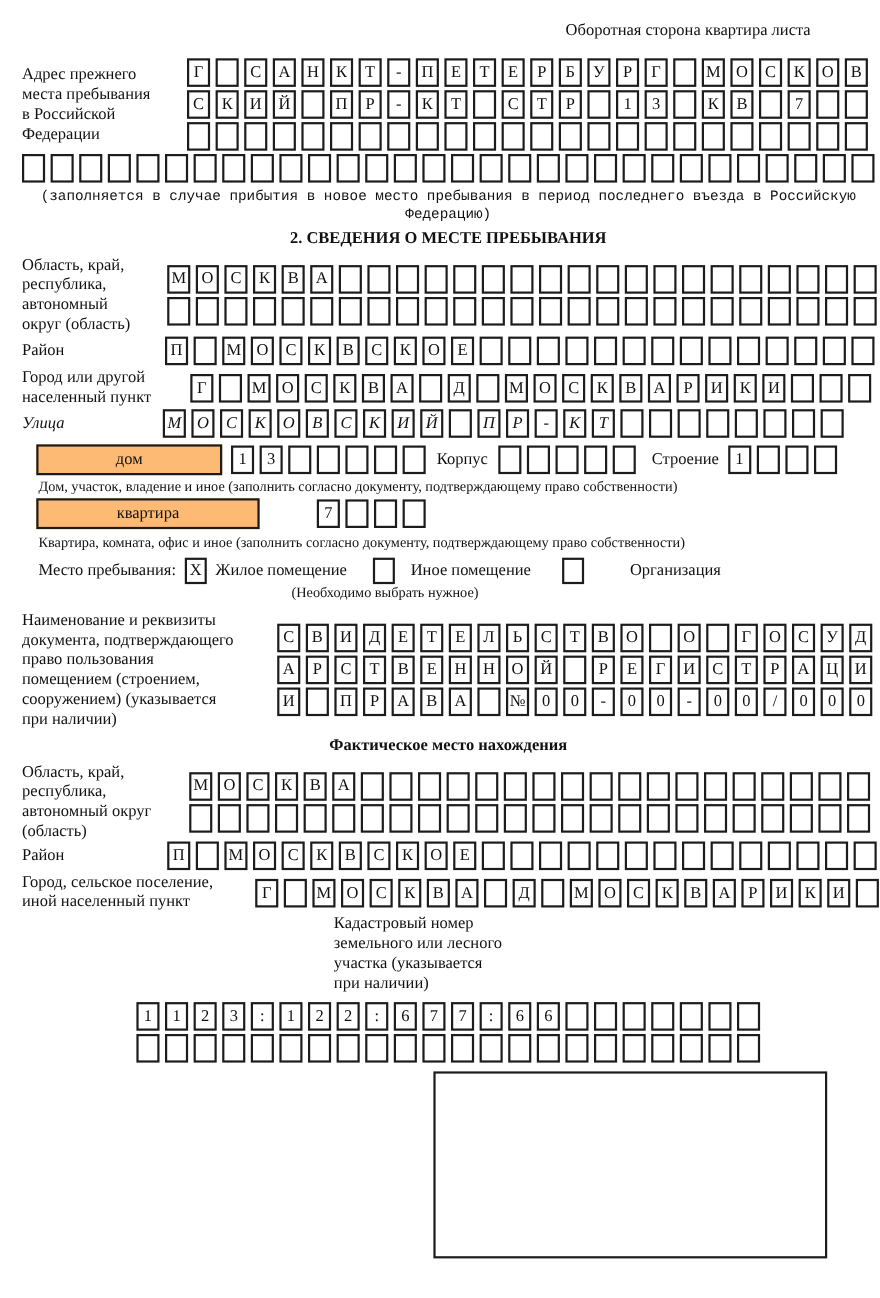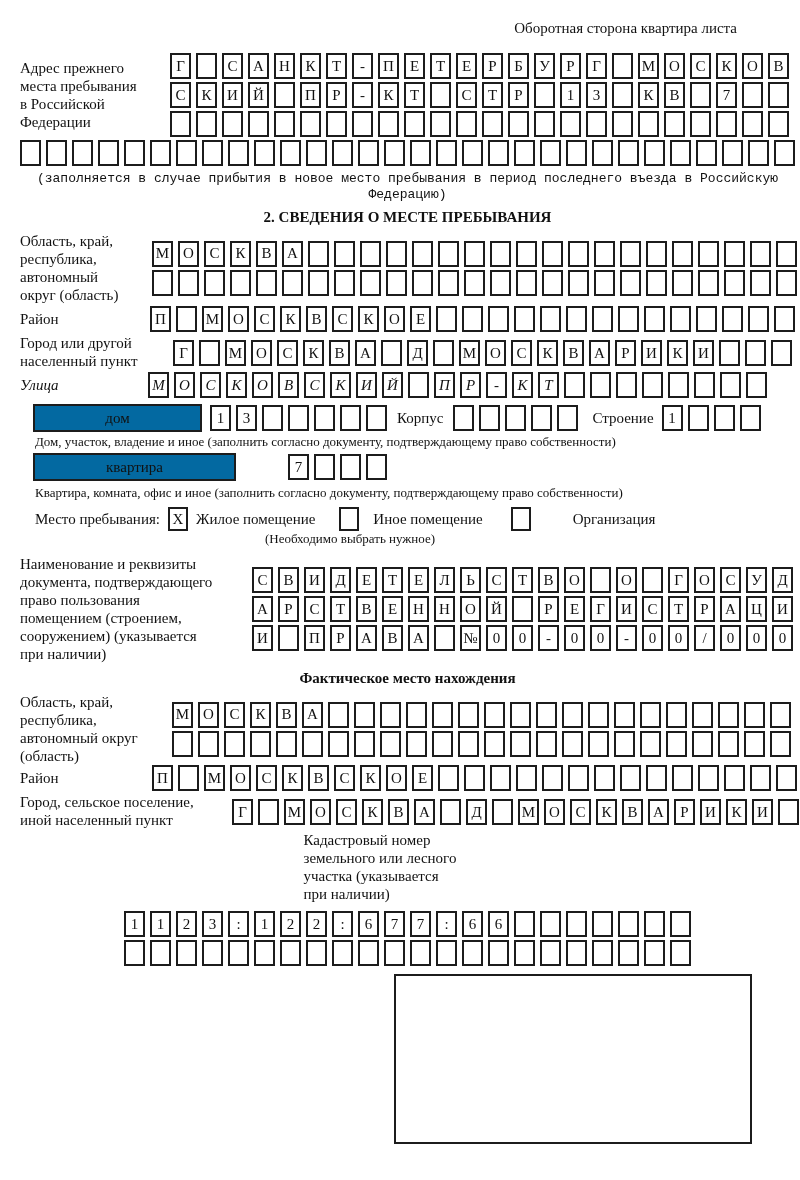--- a/index.html
+++ b/index.html
@@ -17,21 +17,21 @@
   .cellrow + .cellrow{margin-top:3px;}
   .cell{flex:0 0 21px;width:21px;height:26px;box-sizing:border-box;border:2px solid #1c1c1c;
         background:#fff;display:flex;align-items:center;justify-content:center;
         font-size:15px;line-height:1;}
 
   .note{font-size:13px;line-height:16px;}
   .note.center{text-align:center;font-family:Liberation Mono, monospace;}
   .sec-title{font-size:15px;font-weight:bold;text-align:center;line-height:18px;}
 
   .bigbox{box-sizing:border-box;border:2px solid #1c1c1c;height:28px;display:flex;
-          align-items:center;justify-content:center;font-size:15px;background:#0369a1;}
+          align-items:center;justify-content:center;font-size:15px;background:#fdba74;}
   .inline-lab{font-size:15px;line-height:28px;}
 
   .checkbox{box-sizing:border-box;width:20px;height:24px;border:2px solid #1c1c1c;background:#fff;
             display:flex;align-items:center;justify-content:center;font-size:15px;}
 
   .stamp-box{box-sizing:border-box;border:2px solid #1c1c1c;width:358px;height:170px;background:#fff;}
   .stamp-caption{width:400px;text-align:center;font-size:14px;line-height:18px;white-space:pre-line;}
 </style>
 </head>
 <body>

